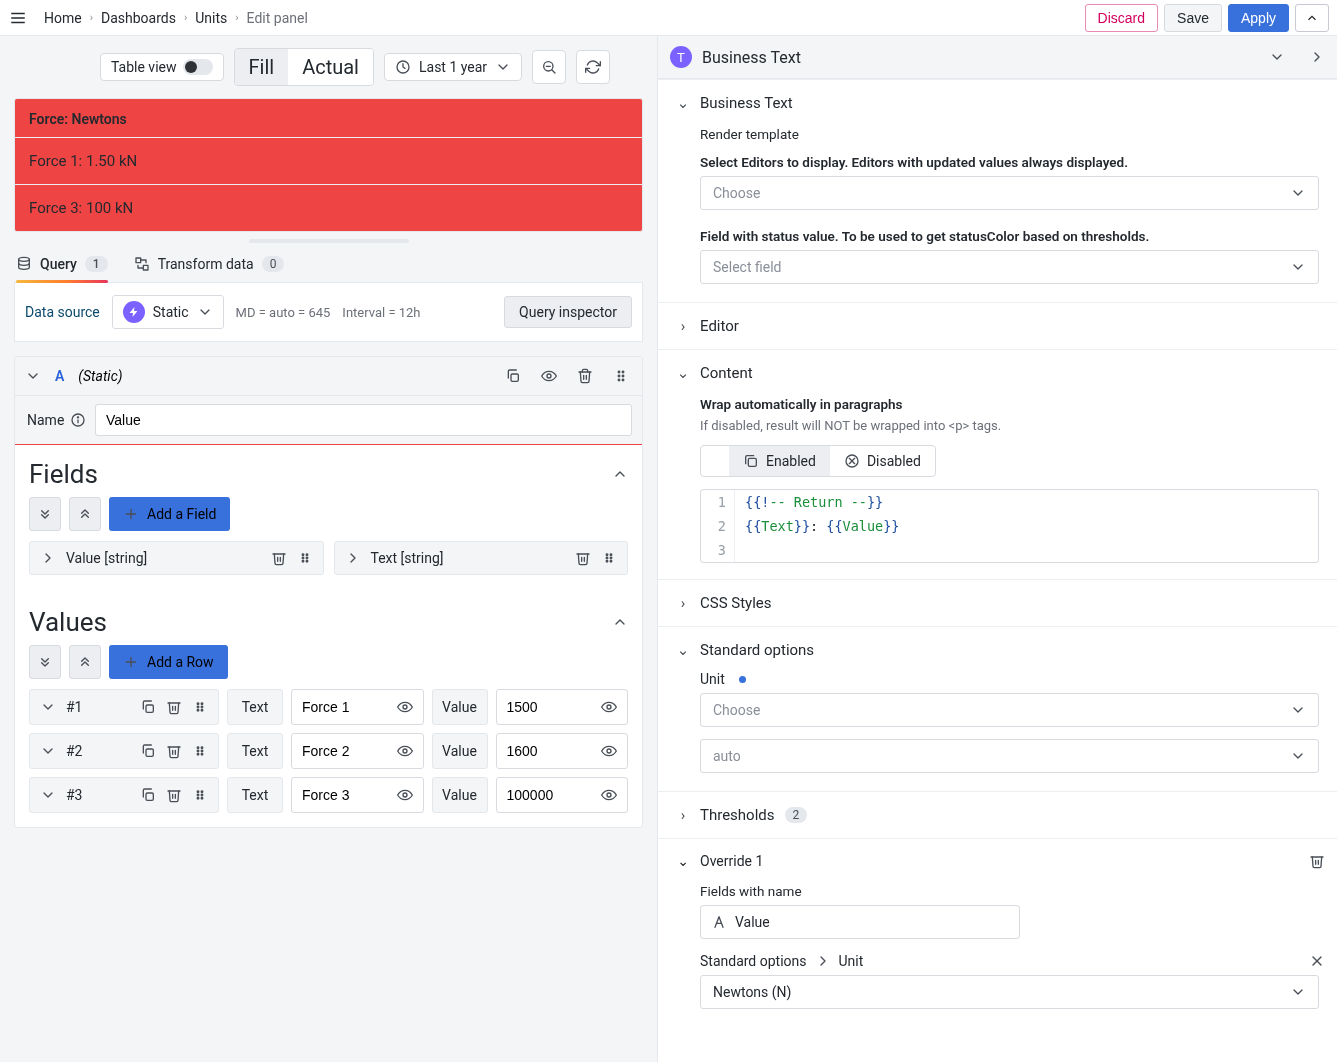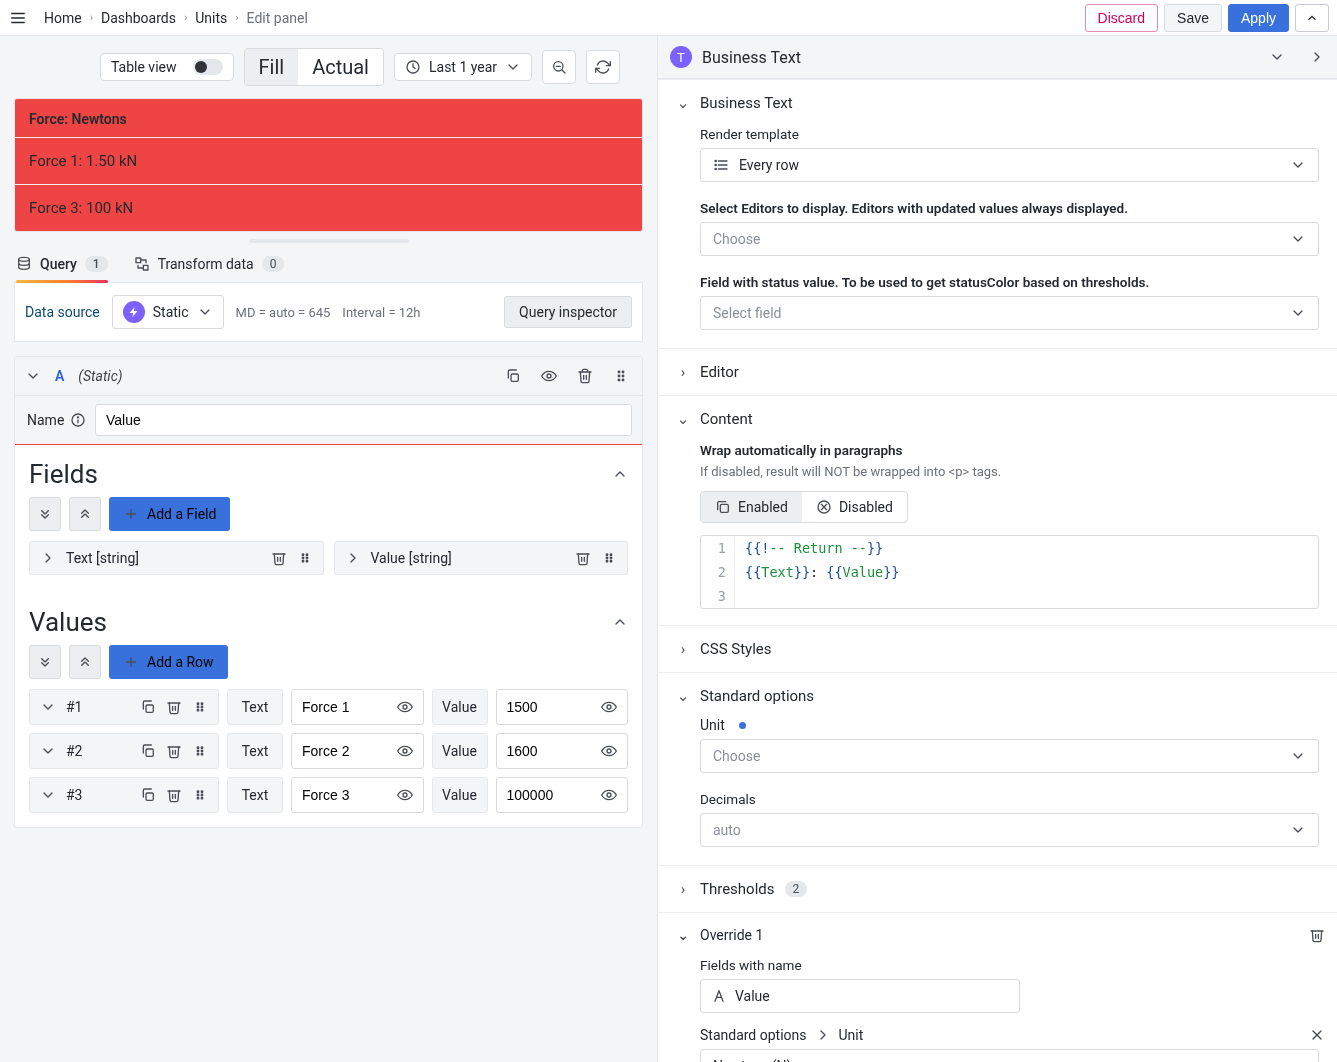--- a/index.html
+++ b/index.html
@@ -34,21 +34,21 @@
   .btn.icononly { width:34px; padding:4px 0; display:flex; align-items:center; justify-content:center; }
   .topbar .btn-group { display:flex; gap:6px; }
 
   
   .workspace { display:flex; height:calc(100% - 36px); background:#f4f5f7; }
   .left-pane { flex:1; min-width:0; display:flex; flex-direction:column; }
   .right-pane { width:680px; background:#fff; border-left:1px solid #e4e7eb; overflow-y:auto; display:flex; flex-direction:column; }
 
   
   .panel-toolbar { display:flex; align-items:center; gap:10px; padding:12px 12px 12px 100px; }
-  .toggle-chip { display:flex; align-items:center; gap:16px; background:#fff; border:1px solid #d7dadf; border-radius:4px; padding:5px 10px; font-size:14px;}
+  .toggle-chip { display:flex; align-items:center; gap:6px; background:#fff; border:1px solid #d7dadf; border-radius:4px; padding:5px 10px; font-size:14px;}
   .switch { width:30px; height:16px; background:#e4e7eb; border-radius:10px; position:relative;}
   .switch::after { content:""; position:absolute; left:2px; top:2px; width:12px; height:12px; background:#2f3237; border-radius:50%;}
   .seg-group { display:flex; border:1px solid #d7dadf; border-radius:4px; overflow:hidden; }
   .seg-btn { padding:6px 14px; background:#fff; font-size:20px; cursor:pointer; }
   .seg-btn.active { background:#eceef1; }
   .time-picker { display:flex; align-items:center; gap:8px; background:#fff; border:1px solid #d7dadf; border-radius:4px; padding:5px 10px; cursor:pointer;}
   .icon-btn { width:34px; height:34px; display:flex; align-items:center; justify-content:center; border:1px solid #d7dadf; border-radius:4px; background:#fff; cursor:pointer;}
   .sm-icon svg { width:16px; height:16px; stroke:#4a4f57; fill:none; stroke-width:2; }
   .chev-down { width:10px; height:10px; }
 
@@ -75,21 +75,21 @@
   .ds-logo { width:22px; height:22px; border-radius:50%; background:#7b61ff; display:flex; align-items:center; justify-content:center;}
   .ds-logo svg { width:12px; height:12px; fill:#fff;}
   .meta { color:#6c7079; font-size:13px; }
   .qinspect { margin-left:auto; background:#eceef1; border:1px solid #d7dadf; border-radius:3px; padding:7px 14px; cursor:pointer; }
 
   
   .qa-card { background:#fff; margin:14px 14px 60px; border:1px solid #e4e7eb; border-radius:3px; }
   .qa-head { display:flex; align-items:center; gap:14px; padding:8px 10px; background:#f4f5f7; border-bottom:1px solid #e4e7eb;}
   .qa-head .collapse { color:#6c7079; cursor:pointer; }
   .qa-head .A { color:#2962d9; font-weight:600; }
-  .qa-head .src { color:#404040; font-style:italic; }
+  .qa-head .src { color:#000000; font-style:italic; }
   .qa-head-spacer { flex:1; }
   .qa-head .mini { width:22px; height:22px; display:flex; align-items:center; justify-content:center; cursor:pointer; color:#4a4f57;}
   .qa-row { display:flex; align-items:center; padding:8px 0; }
   .qa-row .lab { width:80px; padding-left:12px; display:flex; align-items:center; gap:6px; font-size:14px;}
   .qa-row input.txt { flex:1; margin-right:10px; border:1px solid #d7dadf; border-radius:3px; padding:7px 10px; font-size:14px;}
   .section-title { font-size:26px; padding:14px 14px 8px; display:flex; align-items:center;}
   .section-title .caret { margin-left:auto; cursor:pointer; color:#4a4f57;}
   .btnrow { display:flex; gap:8px; padding:0 14px 10px;}
   .squarebtn { width:32px; height:34px; background:#eceef1; border:1px solid #d7dadf; border-radius:3px; display:flex; align-items:center; justify-content:center; cursor:pointer;}
   .primarybtn { background:#3871dc; color:#000000; border-radius:3px; padding:7px 14px; display:flex; align-items:center; gap:8px; cursor:pointer;}
@@ -112,21 +112,21 @@
   .viz-head .sp { flex:1; }
   .rsection { border-top:1px solid #eceef1; padding:10px 0 6px 18px;}
   .rsection > .head { display:flex; align-items:center; gap:10px; font-size:15px; cursor:pointer; padding:4px 0 8px;}
   .rsection > .head .caret { width:14px; text-align:center; color:#4a4f57;}
   .formlabel { font-size:13.5px; color:#24292f; padding:6px 0 6px 24px;}
   .formlabel.bold { font-weight:600; }
   .formhint  { font-size:13px; color:#6c7079; padding:0 0 8px 24px;}
   .rselect { margin:0 18px 12px 24px; border:1px solid #d7dadf; border-radius:3px; padding:8px 12px; display:flex; align-items:center; gap:10px; cursor:pointer; background:#fff;}
   .rselect .sp { flex:1; }
   .rselect .ph { color:#8a8f99; }
-  .segmented { display:inline-flex; border:1px solid #d7dadf; border-radius:4px; overflow:hidden; margin:4px 0 12px 24px;}
+  .segmented { display:inline-flex; border:1px solid #d7dadf; border-radius:4px; overflow:hidden; margin:4px 0 12px 24px;padding-left:28px;}
   .segmented .opt { padding:7px 14px; display:flex; align-items:center; gap:7px; cursor:pointer; font-size:14px;}
   .segmented .opt.active { background:#eceef1;}
   .codeblock { margin:0 18px 10px 24px; border:1px solid #d7dadf; border-radius:3px; font-family:ui-monospace,Menlo,Consolas,monospace; font-size:13.5px;}
   .codeline { display:flex; }
   .codeline .ln { width:34px; text-align:right; padding:4px 8px 4px 0; color:#9aa0a8; border-right:1px solid #eceef1; user-select:none;}
   .codeline .code { padding:4px 10px; white-space:pre;}
   .tok-cm { color:#1a8f3a; }
   .tok-br { color:#1d4fa0; }
   .tok-id { color:#1a8f3a; }
   .dot { width:7px; height:7px; border-radius:50%; background:#3871dc; display:inline-block; margin-left:6px; vertical-align:middle;}
@@ -370,21 +370,21 @@
             <span>Add a Field</span>
           </div>
         </div>
         <div class="field-pills">
           <div class="field-pill">
             <span class="chevr icon">
                 <svg viewBox="0 0 24 24">
                   <polyline points="9 6 15 12 9 18"></polyline>
                 </svg>
               </span>
-            <span>Text [string]</span>
+            <span>Value [string]</span>
             <span class="sp"></span>
             <span class="icon trash">
                 <svg viewBox="0 0 24 24">
                   <polyline points="3 6 5 6 21 6"></polyline>
                   <path d="M19 6l-1 14a2 2 0 0 1-2 2H8a2 2 0 0 1-2-2L5 6"></path>
                   <path d="M10 11v6M14 11v6"></path>
                 </svg>
               </span>
             <span class="icon">
                 <svg viewBox="0 0 24 24">
@@ -396,21 +396,21 @@
                   <circle cx="15" cy="17" r="1.2"></circle>
                 </svg>
               </span>
           </div>
           <div class="field-pill">
             <span class="chevr icon">
                 <svg viewBox="0 0 24 24">
                   <polyline points="9 6 15 12 9 18"></polyline>
                 </svg>
               </span>
-            <span>Value [string]</span>
+            <span>Text [string]</span>
             <span class="sp"></span>
             <span class="icon trash">
                 <svg viewBox="0 0 24 24">
                   <polyline points="3 6 5 6 21 6"></polyline>
                   <path d="M19 6l-1 14a2 2 0 0 1-2 2H8a2 2 0 0 1-2-2L5 6"></path>
                   <path d="M10 11v6M14 11v6"></path>
                 </svg>
               </span>
             <span class="icon">
                 <svg viewBox="0 0 24 24">
@@ -649,39 +649,20 @@
           </svg>
         </span>
     </div>
 
     <div class="rsection">
       <div class="head">
         <span class="caret">⌄</span>
         <span>Business Text</span>
       </div>
       <div class="formlabel">Render template</div>
-      <div class="rselect">
-        <span class="icon">
-            <svg viewBox="0 0 24 24">
-              <line x1="8" y1="6" x2="21" y2="6"></line>
-              <line x1="8" y1="12" x2="21" y2="12"></line>
-              <line x1="8" y1="18" x2="21" y2="18"></line>
-              <circle cx="4" cy="6" r="1"></circle>
-              <circle cx="4" cy="12" r="1"></circle>
-              <circle cx="4" cy="18" r="1"></circle>
-            </svg>
-          </span>
-        <span>Every row</span>
-        <span class="sp"></span>
-        <span class="icon">
-            <svg viewBox="0 0 24 24">
-              <polyline points="6 9 12 15 18 9"></polyline>
-            </svg>
-          </span>
-      </div>
 
       <div class="formlabel bold">Select Editors to display. Editors with updated values always displayed.</div>
       <div class="rselect">
         <span class="ph">Choose</span>
         <span class="sp"></span>
         <span class="icon">
             <svg viewBox="0 0 24 24">
               <polyline points="6 9 12 15 18 9"></polyline>
             </svg>
           </span>
@@ -768,21 +749,20 @@
       </div>
       <div class="rselect">
         <span class="ph">Choose</span>
         <span class="sp"></span>
         <span class="icon">
             <svg viewBox="0 0 24 24">
               <polyline points="6 9 12 15 18 9"></polyline>
             </svg>
           </span>
       </div>
-      <div class="formlabel">Decimals</div>
       <div class="rselect">
         <span class="ph">auto</span>
         <span class="sp"></span>
         <span class="icon">
             <svg viewBox="0 0 24 24">
               <polyline points="6 9 12 15 18 9"></polyline>
             </svg>
           </span>
       </div>
     </div>

